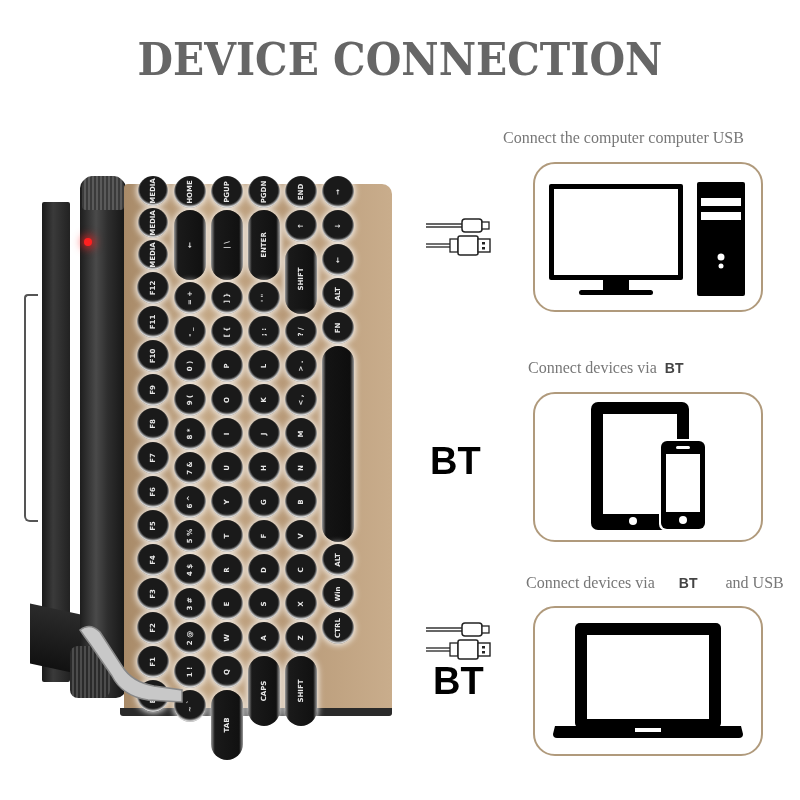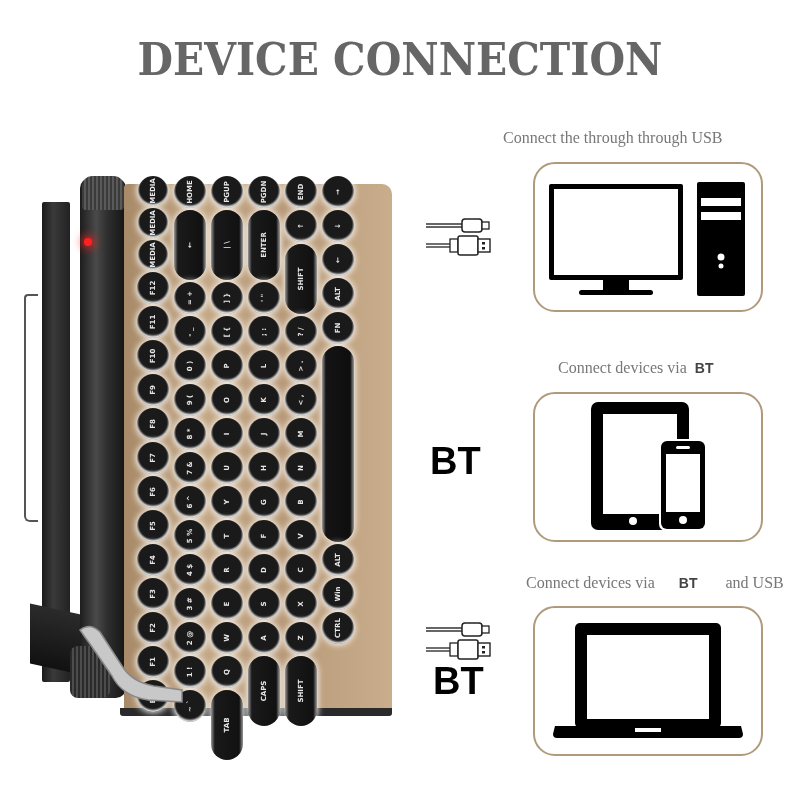--- a/index.html
+++ b/index.html
@@ -401,37 +401,37 @@
   <rect x="24" y="25" width="8" height="13" fill="#fff" stroke="#222" stroke-width="1.3"></rect>
   <rect x="32" y="22" width="20" height="19" rx="2" fill="#fff" stroke="#222" stroke-width="1.5"></rect>
   <rect x="52" y="25" width="12" height="13" fill="#fff" stroke="#222" stroke-width="1.4"></rect>
   <rect x="56" y="28" width="3" height="2.5" fill="#222"></rect>
   <rect x="56" y="33" width="3" height="2.5" fill="#222"></rect>
 </svg>
 
 <div class="bt-label" style="left:433px; top:660px; font-size:38px;">BT</div>
 
 <div class="caption" style="left:503px; top:129px;">
-  <span>Connect the through through USB</span>
+  <span>Connect the computer computer USB</span>
 </div>
 <div class="card" style="top:162px;">
   <svg width="230" height="150" viewBox="0 0 230 150">
     <rect x="14" y="20" width="134" height="96" rx="2" fill="#000"></rect>
     <rect x="19" y="25" width="124" height="86" fill="#fff"></rect>
     <rect x="68" y="116" width="26" height="14" fill="#000"></rect>
     <rect x="44" y="126" width="74" height="5" rx="2.5" fill="#000"></rect>
     <rect x="162" y="18" width="48" height="114" rx="2" fill="#000"></rect>
     <rect x="166" y="34" width="40" height="8" fill="#fff"></rect>
     <rect x="166" y="48" width="40" height="8" fill="#fff"></rect>
     <circle cx="186" cy="93" r="3.5" fill="#fff"></circle>
     <circle cx="186" cy="102" r="2.5" fill="#fff"></circle>
   </svg>
 </div>
 
-<div class="caption" style="left:558px; top:359px;">
+<div class="caption" style="left:528px; top:359px;">
   <span>Connect devices via</span>
   &nbsp;<b>BT</b>
 </div>
 <div class="card" style="top:392px;">
   <svg width="230" height="150" viewBox="0 0 230 150">
     <rect x="56" y="8" width="98" height="128" rx="7" fill="#000"></rect>
     <rect x="68" y="20" width="74" height="100" fill="#fff"></rect>
     <circle cx="98" cy="127" r="4" fill="#fff"></circle>
     <rect x="124" y="45" width="48" height="92" rx="7" fill="#fff"></rect>
     <rect x="126" y="47" width="44" height="88" rx="6" fill="#000"></rect>

